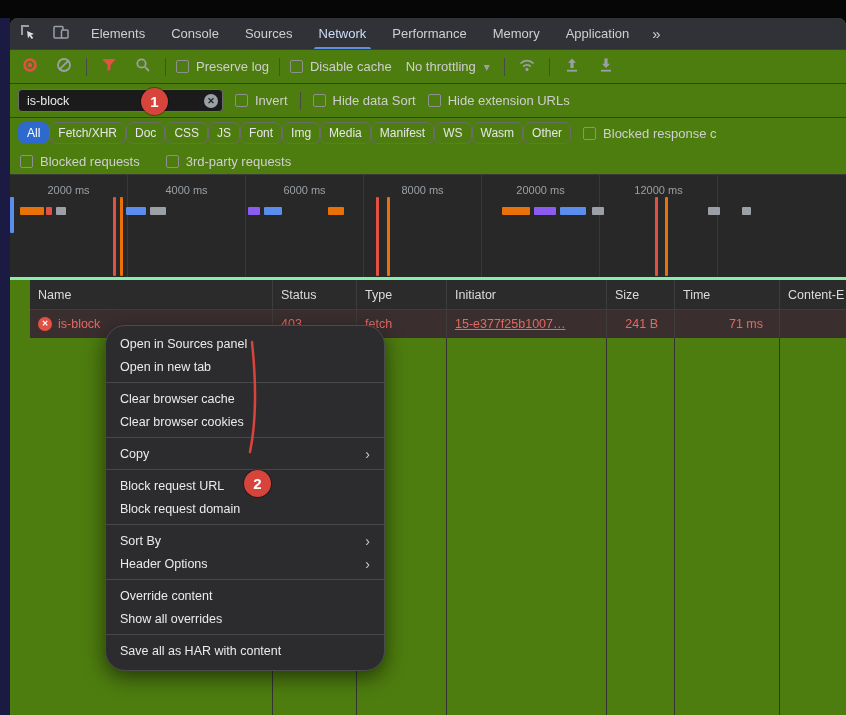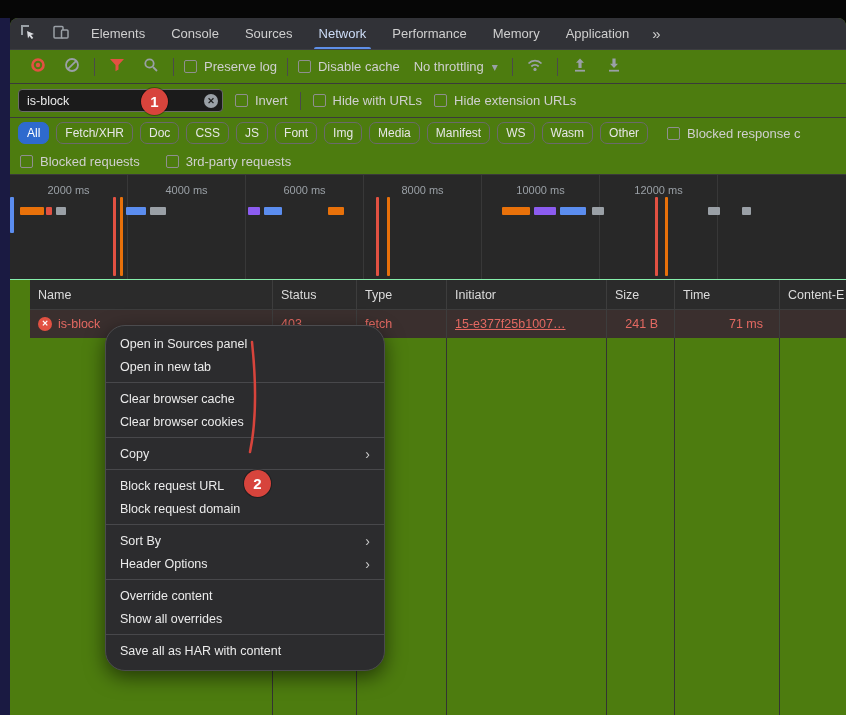--- a/index.html
+++ b/index.html
@@ -27,21 +27,21 @@
   .tab {
     display:flex; align-items:center; padding:0 13px; font-size:13px; color:#cfcfcf;
     cursor:pointer; position:relative; white-space:nowrap;
   }
   .tab.active { color:#cdddf8; }
   .tab.active::after { content:""; position:absolute; left:8px; right:8px; bottom:0; height:2px; background:#5e8fe8; border-radius:2px 2px 0 0; }
   .more-tabs { display:flex; align-items:center; padding:0 10px; color:#cfcfcf; font-size:15px; cursor:pointer; }
   .more-tabs::after { content:"\00BB"; }
 
   
-  .toolbar { height:34px; display:flex; align-items:center; gap:10px; padding:0 16px; border-bottom:1px solid #3a3a3a; flex:none; overflow:hidden; }
+  .toolbar { height:34px; display:flex; align-items:center; gap:10px; padding:0 8px; border-bottom:1px solid #3a3a3a; flex:none; overflow:hidden; }
   .sep { width:1px; height:18px; background:#4a4a4a; flex:none; }
   .icon-btn { display:flex; align-items:center; justify-content:center; width:24px; height:24px; flex:none; cursor:pointer; border-radius:4px; }
   .cb { width:13px; height:13px; border:1.5px solid #8f8f8f; border-radius:2px; background:transparent; flex:none; cursor:pointer; }
   .cb-group { display:flex; align-items:center; gap:7px; white-space:nowrap; }
   .cb-label { font-size:13px; color:#cfcfcf; }
   .select { display:flex; align-items:center; gap:8px; font-size:13px; color:#cfcfcf; cursor:pointer; padding:0 4px; white-space:nowrap; }
   .caret::after { content:"\25BE"; color:#9aa0a6; font-size:12px; }
 
   
   .filterrow { height:34px; display:flex; align-items:center; gap:12px; padding:0 8px; border-bottom:1px solid #3a3a3a; flex:none; overflow:hidden; }
@@ -51,32 +51,32 @@
     color:#e8e8e8; font-size:12.5px; padding:0 24px 0 8px; outline:none;
     font-family:"Liberation Sans", sans-serif;
   }
   .input-clear {
     position:absolute; right:5px; top:4.5px; width:14px; height:14px; border-radius:50%;
     background:#9aa0a6; color:#1b1b1b; font-size:9px; line-height:14px; text-align:center; cursor:pointer;
   }
   .input-clear::after { content:"\2715"; font-weight:bold; }
 
   
-  .pillrow { height:30px; display:flex; align-items:center; gap:7px; padding:0 8px; flex:none; white-space:nowrap; overflow:hidden; }
+  .pillrow { height:30px; display:flex; align-items:center; padding:0 8px; flex:none; white-space:nowrap; overflow:hidden; }
   .pill {
     font-size:12px; color:#e6e6e6; border:1px solid #6a6a6a; border-radius:7px;
     padding:3px 8px; cursor:pointer; flex:none;
   }
   .pill.active { background:#2e6ace; border-color:#2e6ace; color:#fff; }
 
   
   .checkrow { height:27px; display:flex; align-items:center; gap:26px; padding:0 10px; border-bottom:1px solid #3a3a3a; flex:none; }
 
   
-  .overview { height:105px; position:relative; border-bottom:1px solid #86efac; flex:none; background:#282828; overflow:hidden; }
+  .overview { height:105px; position:relative; border-bottom:3px solid #86efac; flex:none; background:#282828; overflow:hidden; }
   .ticks { display:flex; height:100%; }
   .tickcol { width:118px; height:100%; border-right:1px solid #383838; flex:none; text-align:center; padding-top:5px; }
   .tick-label { font-size:11px; color:#9aa0a6; }
   .wbars { position:absolute; left:0; top:22px; right:0; bottom:4px; }
 
   
   .thead, .trow, .tgrid { display:grid; grid-template-columns:243px 84px 90px 160px 68px 105px 86px;margin-left:20px; }
   .thead { height:30px; border-bottom:1px solid #3d3d3d; flex:none; background:#2b2b2b; }
   .th {
     display:flex; align-items:center; padding:0 8px; font-size:12.5px; color:#dcdcdc;
@@ -252,21 +252,21 @@
       <input class="filter-input" type="text" value="is-block" style="">
       <span class="input-clear"></span>
     </div>
     <div class="cb-group">
       <span class="cb"></span>
       <span class="cb-label">Invert</span>
     </div>
     <div class="sep"></div>
     <div class="cb-group">
       <span class="cb"></span>
-      <span class="cb-label">Hide with URLs</span>
+      <span class="cb-label">Hide data Sort</span>
     </div>
     <div class="cb-group">
       <span class="cb"></span>
       <span class="cb-label">Hide extension URLs</span>
     </div>
   </div>
 
   <div class="pillrow">
     <span class="pill active">All</span>
     <span class="pill">Fetch/XHR</span>
@@ -296,21 +296,21 @@
       <span class="cb-label">3rd-party requests</span>
     </div>
   </div>
 
   <div class="overview">
     <div class="ticks">
       <div class="tickcol"><span class="tick-label">2000 ms</span></div>
       <div class="tickcol"><span class="tick-label">4000 ms</span></div>
       <div class="tickcol"><span class="tick-label">6000 ms</span></div>
       <div class="tickcol"><span class="tick-label">8000 ms</span></div>
-      <div class="tickcol"><span class="tick-label">10000 ms</span></div>
+      <div class="tickcol"><span class="tick-label">20000 ms</span></div>
       <div class="tickcol"><span class="tick-label">12000 ms</span></div>
     </div>
     <div class="wbars">
         <div style="position: absolute; border-radius: 1px; left: 0px; width: 4px; top: 0px; height: 36px; background: rgb(91, 141, 239);"></div>
         <div style="position: absolute; border-radius: 1px; left: 10px; width: 24px; top: 10px; height: 8px; background: rgb(232, 113, 10);"></div>
         <div style="position: absolute; border-radius: 1px; left: 36px; width: 6px; top: 10px; height: 8px; background: rgb(226, 81, 66);"></div>
         <div style="position: absolute; border-radius: 1px; left: 46px; width: 10px; top: 10px; height: 8px; background: rgb(154, 160, 166);"></div>
         <div style="position: absolute; border-radius: 1px; left: 103px; width: 3px; top: 0px; height: 79px; background: rgb(226, 81, 66);"></div>
         <div style="position: absolute; border-radius: 1px; left: 110px; width: 3px; top: 0px; height: 79px; background: rgb(232, 113, 10);"></div>
         <div style="position: absolute; border-radius: 1px; left: 116px; width: 20px; top: 10px; height: 8px; background: rgb(91, 141, 239);"></div>

